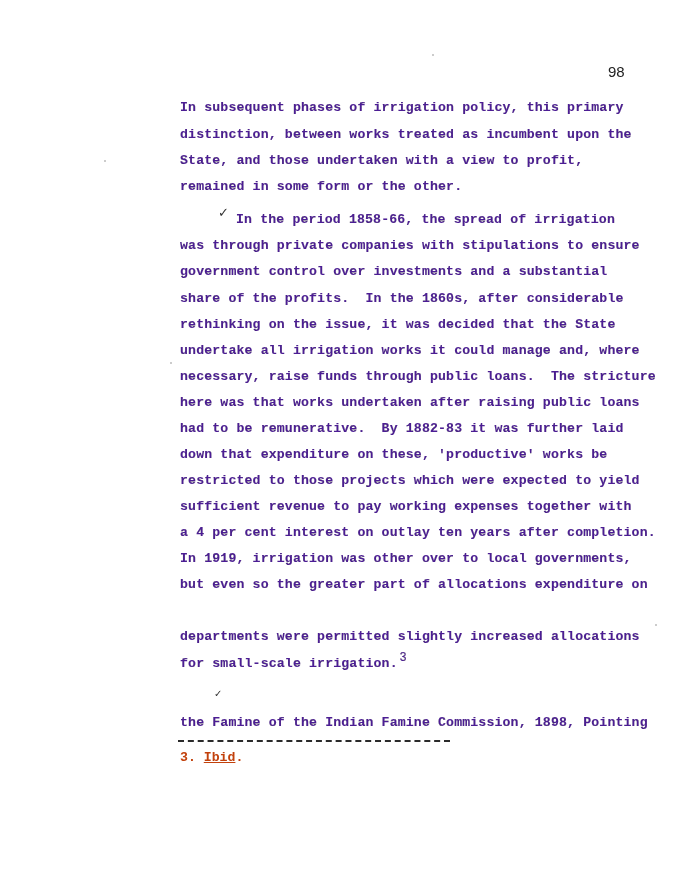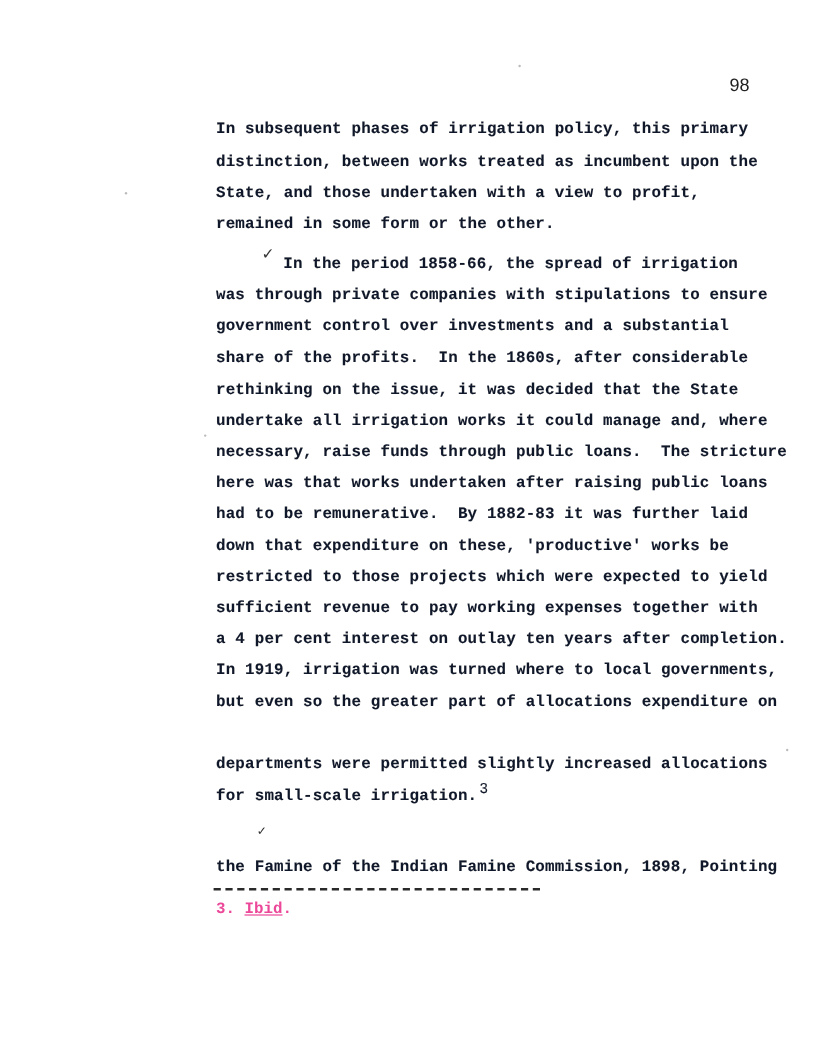--- a/index.html
+++ b/index.html
@@ -30,21 +30,21 @@
       font-size: 15px;
       color: #222;
     }
     .line {
       position: absolute;
       left: 180px;
       font-size: 13.2px;
       letter-spacing: 0.15px;
       white-space: pre;
       line-height: 16px;
-      color: #0f172a;
+      color: #4c1d95;
       font-weight: bold;
       -webkit-text-stroke: 0.1px #1c1c1c;
     }
     .check {
       position: absolute;
       font-family: "DejaVu Sans", sans-serif;
       font-size: 13px;
       color: #333;
     }
     .sup {
@@ -63,21 +63,21 @@
       height: 0;
       border-top: 2px dashed #2a2a2a;
     }
     .footnote {
       position: absolute;
       left: 180px;
       top: 750px;
       font-size: 13.2px;
       font-weight: bold;
       white-space: pre;
-      color: #ec4899;
+      color: #c2410c;
     }
     .underline { text-decoration: underline; }
     .speck {
       position: absolute;
       width: 2px; height: 2px;
       background: #bbb;
       border-radius: 1px;
     }
   </style>
 </head>
@@ -99,21 +99,21 @@
   <div class="line" style="top:291px">share of the profits.  In the 1860s, after considerable</div>
   <div class="line" style="top:317px">rethinking on the issue, it was decided that the State</div>
   <div class="line" style="top:343px">undertake all irrigation works it could manage and, where</div>
   <div class="line" style="top:369px">necessary, raise funds through public loans.  The stricture</div>
   <div class="line" style="top:395px">here was that works undertaken after raising public loans</div>
   <div class="line" style="top:421px">had to be remunerative.  By 1882-83 it was further laid</div>
   <div class="line" style="top:473px">restricted to those projects which were expected to yield</div>
   <div class="line" style="top:447px">down that expenditure on these, 'productive' works be</div>
   <div class="line" style="top:499px">sufficient revenue to pay working expenses together with</div>
   <div class="line" style="top:525px">a 4 per cent interest on outlay ten years after completion.</div>
-  <div class="line" style="top:551px">In 1919, irrigation was turned where to local governments,</div>
+  <div class="line" style="top:551px">In 1919, irrigation was other over to local governments,</div>
   <div class="line" style="top:577px">but even so the greater part of allocations expenditure on</div>
   <div class="line" style="top:629px">departments were permitted slightly increased allocations</div>
   <div class="line" style="top:655px"><span>for small-scale irrigation.</span><span class="sup">3</span></div>
 
   <span class="check" style="left:214px; top:688px; font-size:10px">✓</span>
   <div class="line" style="top:715px">the Famine of the Indian Famine Commission, 1898, Pointing</div>
 
   <div class="footnote-rule"></div>
 
   <div class="footnote"><span>3.</span> <span class="underline">Ibid</span><span>.</span></div>

